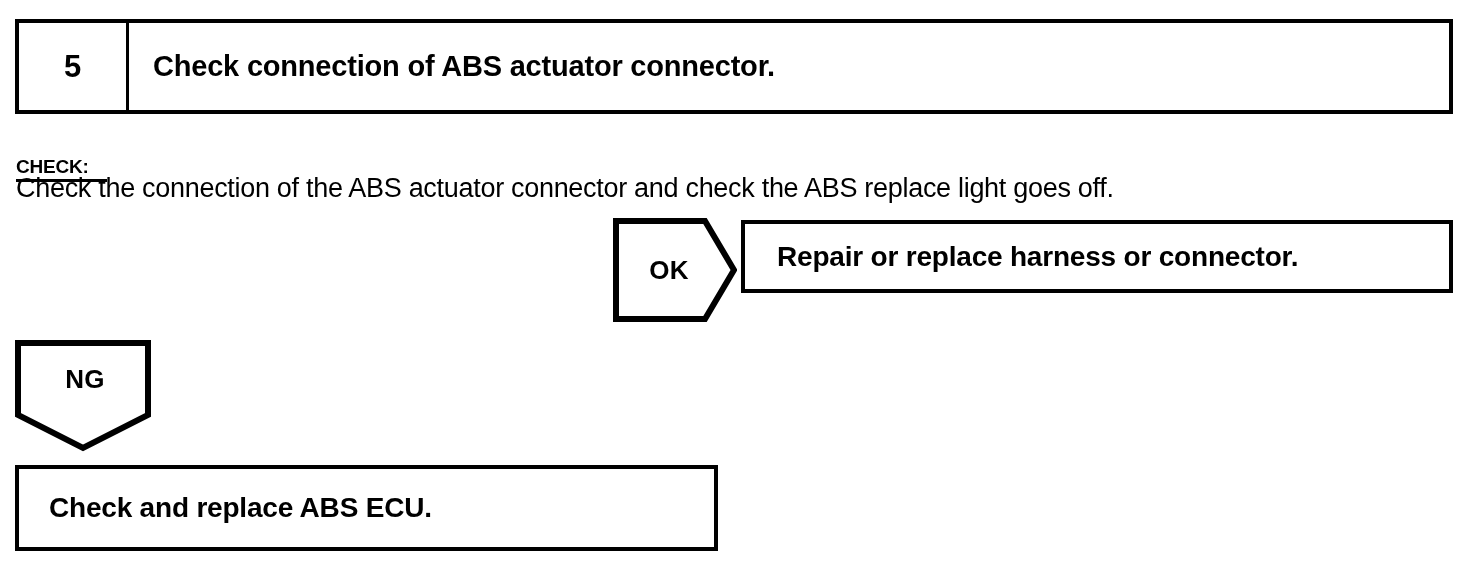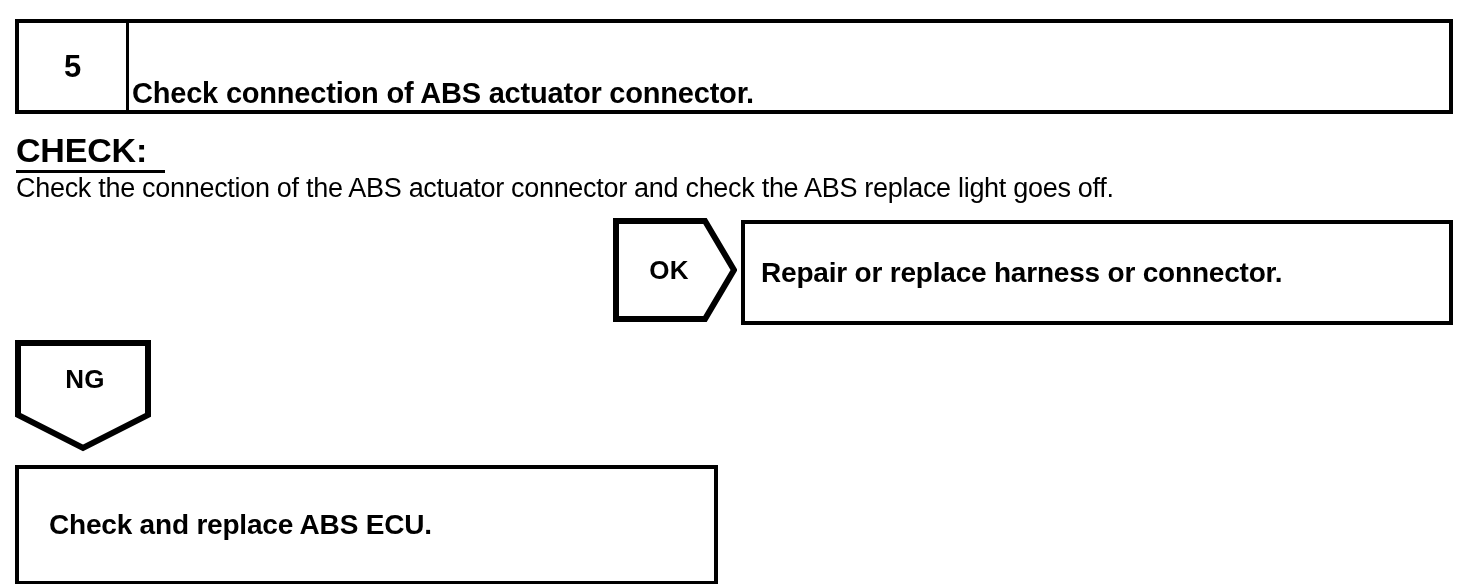--- a/index.html
+++ b/index.html
@@ -38,45 +38,46 @@
     justify-content: center;
   }
   .step-num {
     font-size: 31px;
     font-weight: bold;
     letter-spacing: 0px;
   }
   .step-title-cell {
     flex: 1;
     display: flex;
-    align-items: flex-end;
-    padding-left: 3px;
+    align-items: center;
+    padding-left: 24px;
     box-sizing: border-box;
   }
   .step-title {
     font-size: 29px;
     font-weight: bold;
     letter-spacing: -0.2px;
   }
 
   
   .check-label-wrap {
     position: absolute;
     left: 16px;
     top: 132px;
   }
   .check-label {
     display: inline-block;
-    font-size: 34px;
+    font-size: 19px;
     font-weight: bold;
     letter-spacing: -0.2px;
     border-bottom: 3px solid #000;
     padding-right: 18px;
     padding-bottom: 1px;
     line-height: 1.08;
+    margin-top: 25px;
   }
 
   
   .check-body {
     position: absolute;
     left: 16px;
     top: 173px;
     font-size: 27px;
     font-weight: normal;
     letter-spacing: -0.3px;
@@ -110,26 +111,26 @@
     letter-spacing: 0.2px;
     pointer-events: none;
   }
 
   
   .repair-box {
     position: absolute;
     left: 741px;
     top: 220px;
     width: 712px;
-    height: 105px;
+    height: 73px;
     border: 4px solid #000;
     box-sizing: border-box;
     display: flex;
     align-items: center;
-    padding-left: 16px;
+    padding-left: 32px;
   }
   .repair-text {
     font-size: 28px;
     font-weight: bold;
     letter-spacing: -0.2px;
   }
 
   
   .ng-arrow {
     position: absolute;
@@ -157,21 +158,21 @@
     letter-spacing: 0.2px;
     pointer-events: none;
   }
 
   
   .final-box {
     position: absolute;
     left: 15px;
     top: 465px;
     width: 703px;
-    height: 120px;
+    height: 86px;
     border: 4px solid #000;
     box-sizing: border-box;
     display: flex;
     align-items: center;
     padding-left: 30px;
   }
   .final-text {
     font-size: 28px;
     font-weight: bold;
     letter-spacing: -0.2px;

